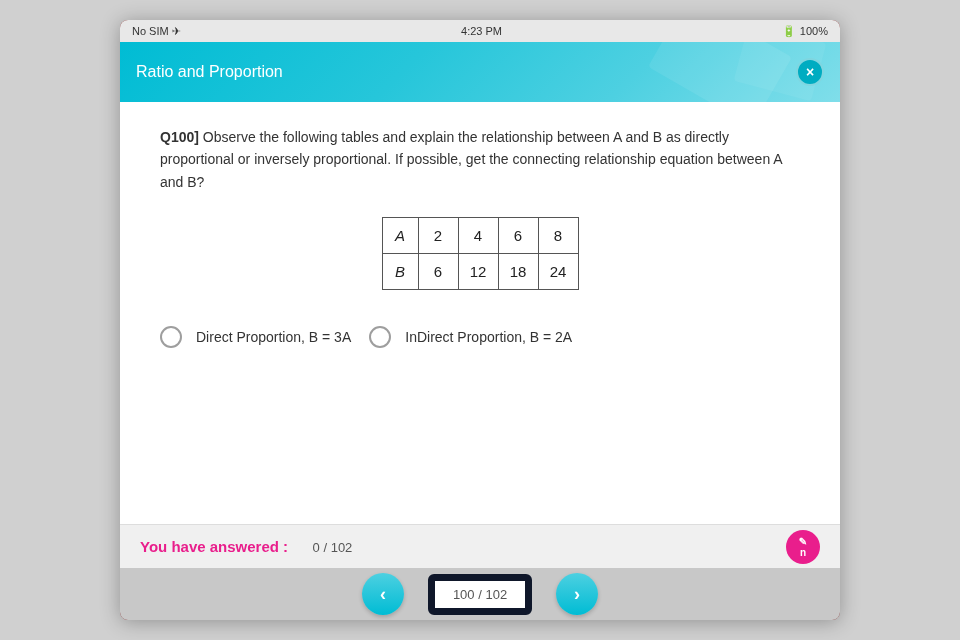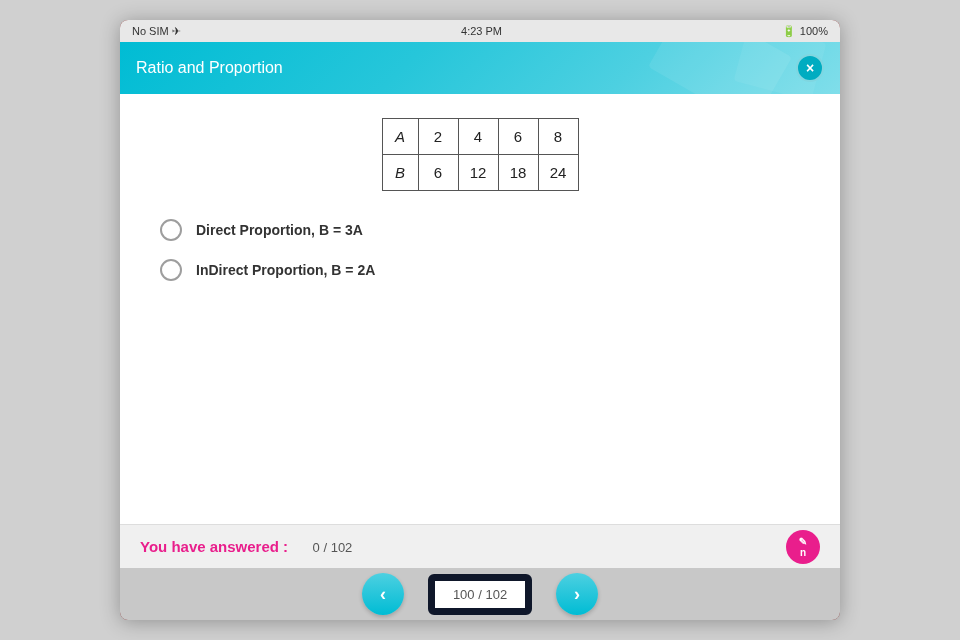--- a/index.html
+++ b/index.html
@@ -37,21 +37,21 @@
       color: #333;
       flex-shrink: 0;
     }
     .status-left { display: flex; align-items: center; gap: 6px; }
     .status-center { font-weight: 400; }
     .status-right { display: flex; align-items: center; gap: 4px; }
 
     
     .header {
       background: linear-gradient(135deg, #00bcd4 0%, #26c6da 40%, #4dd0e1 70%, #80deea 100%);
-      height: 52px;
+      height: 60px;
       display: flex;
       align-items: center;
       justify-content: space-between;
       padding: 0 16px;
       flex-shrink: 0;
       position: relative;
       overflow: hidden;
     }
     .header::before {
       content: '';
@@ -132,24 +132,23 @@
       color: #222;
     }
     .proportion-table td.label-cell {
       font-style: italic;
       font-weight: 500;
       width: 36px;
     }
 
     .options-container {
       display: flex;
-      flex-direction: column;
+      flex-direction: row;
       gap: 18px;
-      margin-top: 0;
-      font-weight: bold;
+      margin-top: 8px;
     }
 
     .option-item {
       display: flex;
       align-items: center;
       gap: 14px;
       cursor: pointer;
     }
 
     .radio-circle {
@@ -259,20 +258,23 @@
     </div>
   </div>
 
   <div class="header">
     <span class="header-title">Ratio and Proportion</span>
     <div class="close-btn">×</div>
   </div>
 
   <div class="main-content">
 
+    <div class="question-text">
+      <strong>Q100]</strong><span>   Observe the following tables and explain the relationship between A and B as directly proportional or inversely proportional. If possible, get the connecting relationship equation between A and B?</span>
+    </div>
 
     <div class="table-container">
       <table class="proportion-table">
         <tbody>
           <tr>
             <td class="label-cell">A</td>
             <td>2</td>
             <td>4</td>
             <td>6</td>
             <td>8</td>

